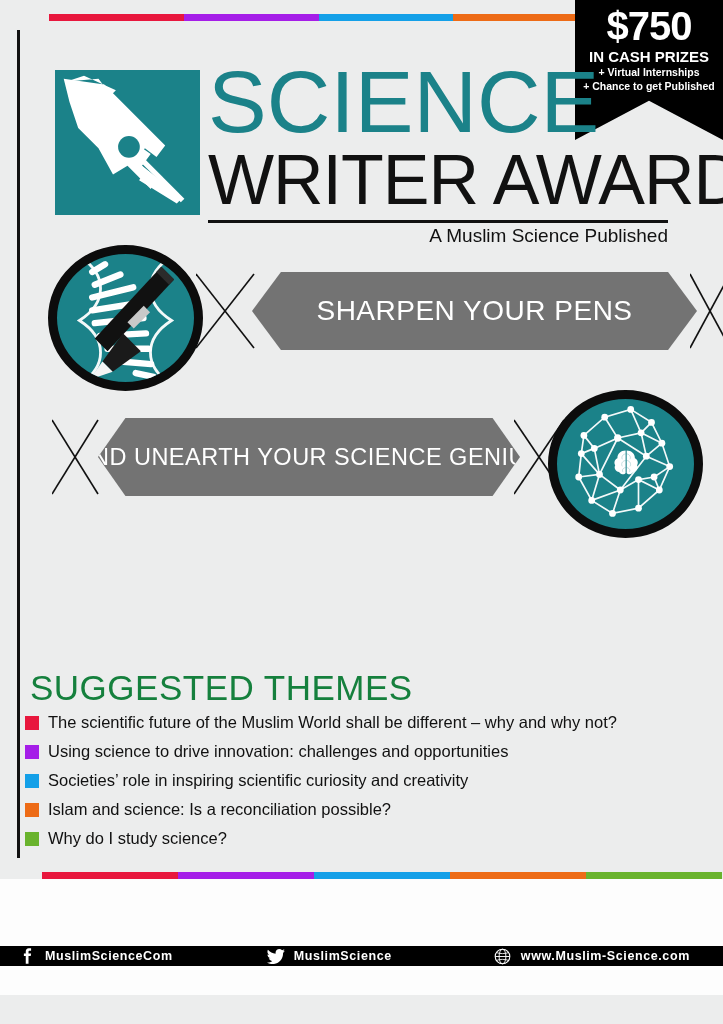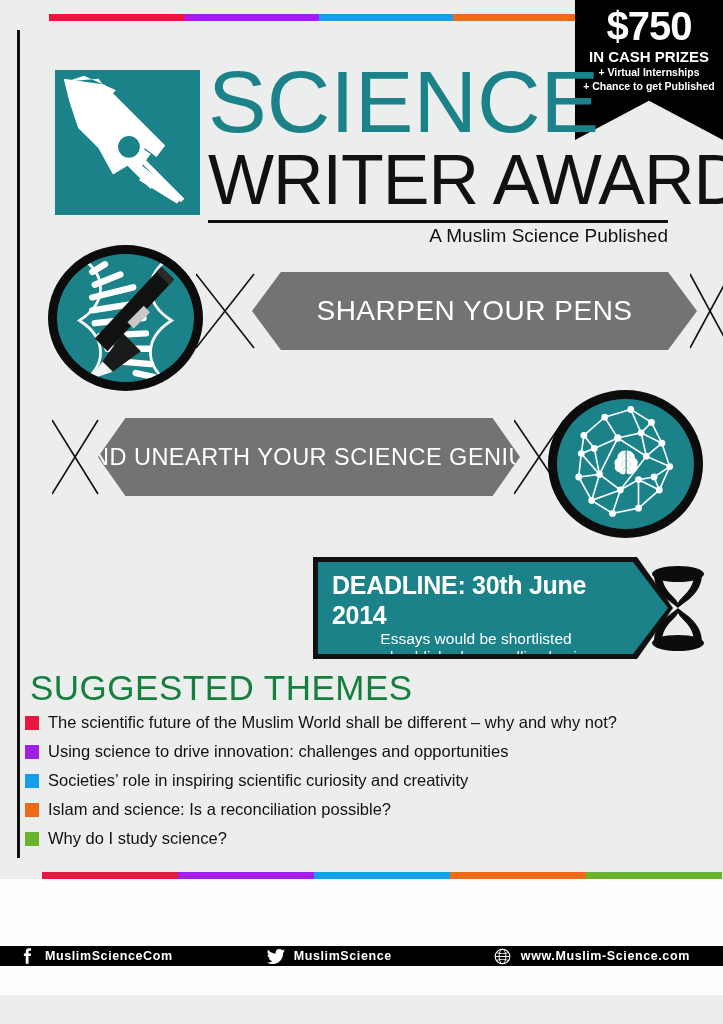--- a/index.html
+++ b/index.html
@@ -271,38 +271,20 @@
         <path d="M52 8 C70 8 82 20 82 36 C92 40 96 52 90 62 C96 72 88 86 76 86
                  C70 96 56 98 52 90 L52 8 Z"></path>
       </g>
       <g stroke="#1b8289" stroke-width="0.9" fill="none" transform="translate(40,38) scale(0.21)">
         <path d="M48 20 C36 22 32 32 36 40 M48 44 C36 46 30 56 36 66 M48 70 C38 72 34 80 38 86"></path>
         <path d="M52 20 C64 22 68 32 64 40 M52 44 C64 46 70 56 64 66 M52 70 C62 72 66 80 62 86"></path>
       </g>
     </svg>
   </div>
 
-  <div class="deadline">
-    <div class="dl-outline"></div>
-    <div class="dl-body">
-      <div class="dl-main">DEADLINE: 30th June 2014</div>
-      <div class="dl-sub">Essays would be shortlisted</div>
-      <div class="dl-sub">and published on a rolling basis</div>
-    </div>
-    <div class="hourglass">
-      <svg viewBox="0 0 60 88" aria-hidden="true">
-        <ellipse cx="30" cy="10" rx="26" ry="8" fill="#0c0c0c"></ellipse>
-        <path d="M6 10 C6 30 24 38 30 44 C36 38 54 30 54 10 L46 10 C46 28 30 34 30 40
-                 C30 34 14 28 14 10 Z" fill="#0c0c0c"></path>
-        <path d="M6 78 C6 58 24 50 30 44 C36 50 54 58 54 78 L46 78 C46 60 30 54 30 48
-                 C30 54 14 60 14 78 Z" fill="#0c0c0c"></path>
-        <ellipse cx="30" cy="79" rx="26" ry="8" fill="#0c0c0c"></ellipse>
-      </svg>
-    </div>
-  </div>
 
   <div class="themes-title">SUGGESTED THEMES</div>
   <div class="themes-list" id="themes-list">
       <div class="theme-row">
         <span class="theme-bullet" style="background: rgb(232, 23, 61);"></span>
         <span class="theme-text">The scientific future of the Muslim World shall be different – why and why not?</span>
       </div>
       <div class="theme-row">
         <span class="theme-bullet" style="background: rgb(165, 30, 232);"></span>
         <span class="theme-text">Using science to drive innovation: challenges and opportunities</span>

